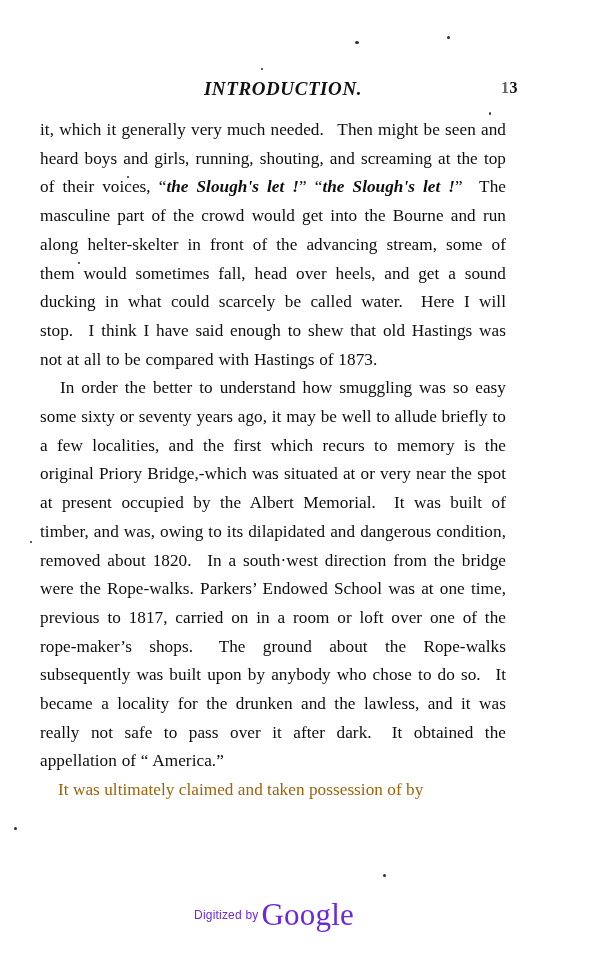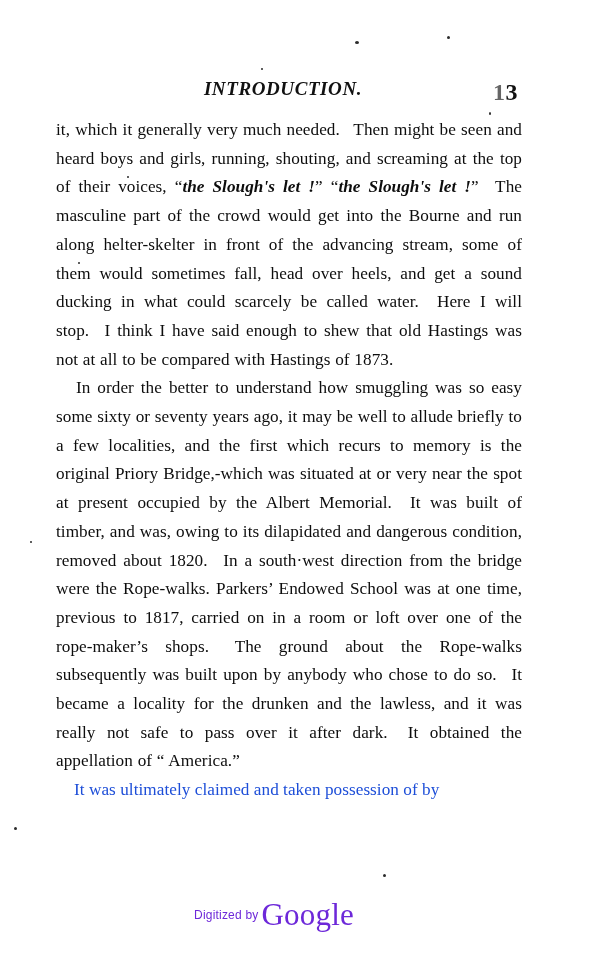--- a/index.html
+++ b/index.html
@@ -39,35 +39,35 @@
     font-weight: 700;
     font-size: 19px;
     letter-spacing: 0.6px;
     color: #111111;
   }
 
   .running-head .folio {
     position: absolute;
     right: -2px;
     top: 1px;
-    font-size: 24px;
+    font-size: 16px;
     font-weight: 700;
     color: #111111;
     letter-spacing: 0.5px;
   }
   .running-head .folio .faint {
     color: #3a3a3a;
     opacity: 0.78;
   }
 
   
   .textblock {
     position: absolute;
     top: 116px;
-    left: 56px;
+    left: 40px;
     width: 466px;
   }
 
   .para {
     margin: 0;
     text-align: justify;
     text-justify: inter-word;
     font-size: 17.2px;
     line-height: 28.7px;
     letter-spacing: 0.05px;
@@ -89,21 +89,21 @@
   }
 
   
   .tail-line {
     margin: 0;
     text-indent: 18px;
     text-align: left;
     font-size: 17.2px;
     line-height: 28.7px;
     letter-spacing: 0.05px;
-    color: #1d4ed8;
+    color: #a16207;
   }
 
   
   .watermark {
     position: absolute;
     left: 0;
     right: 0;
     bottom: 24px;
     text-align: center;
     user-select: none;

